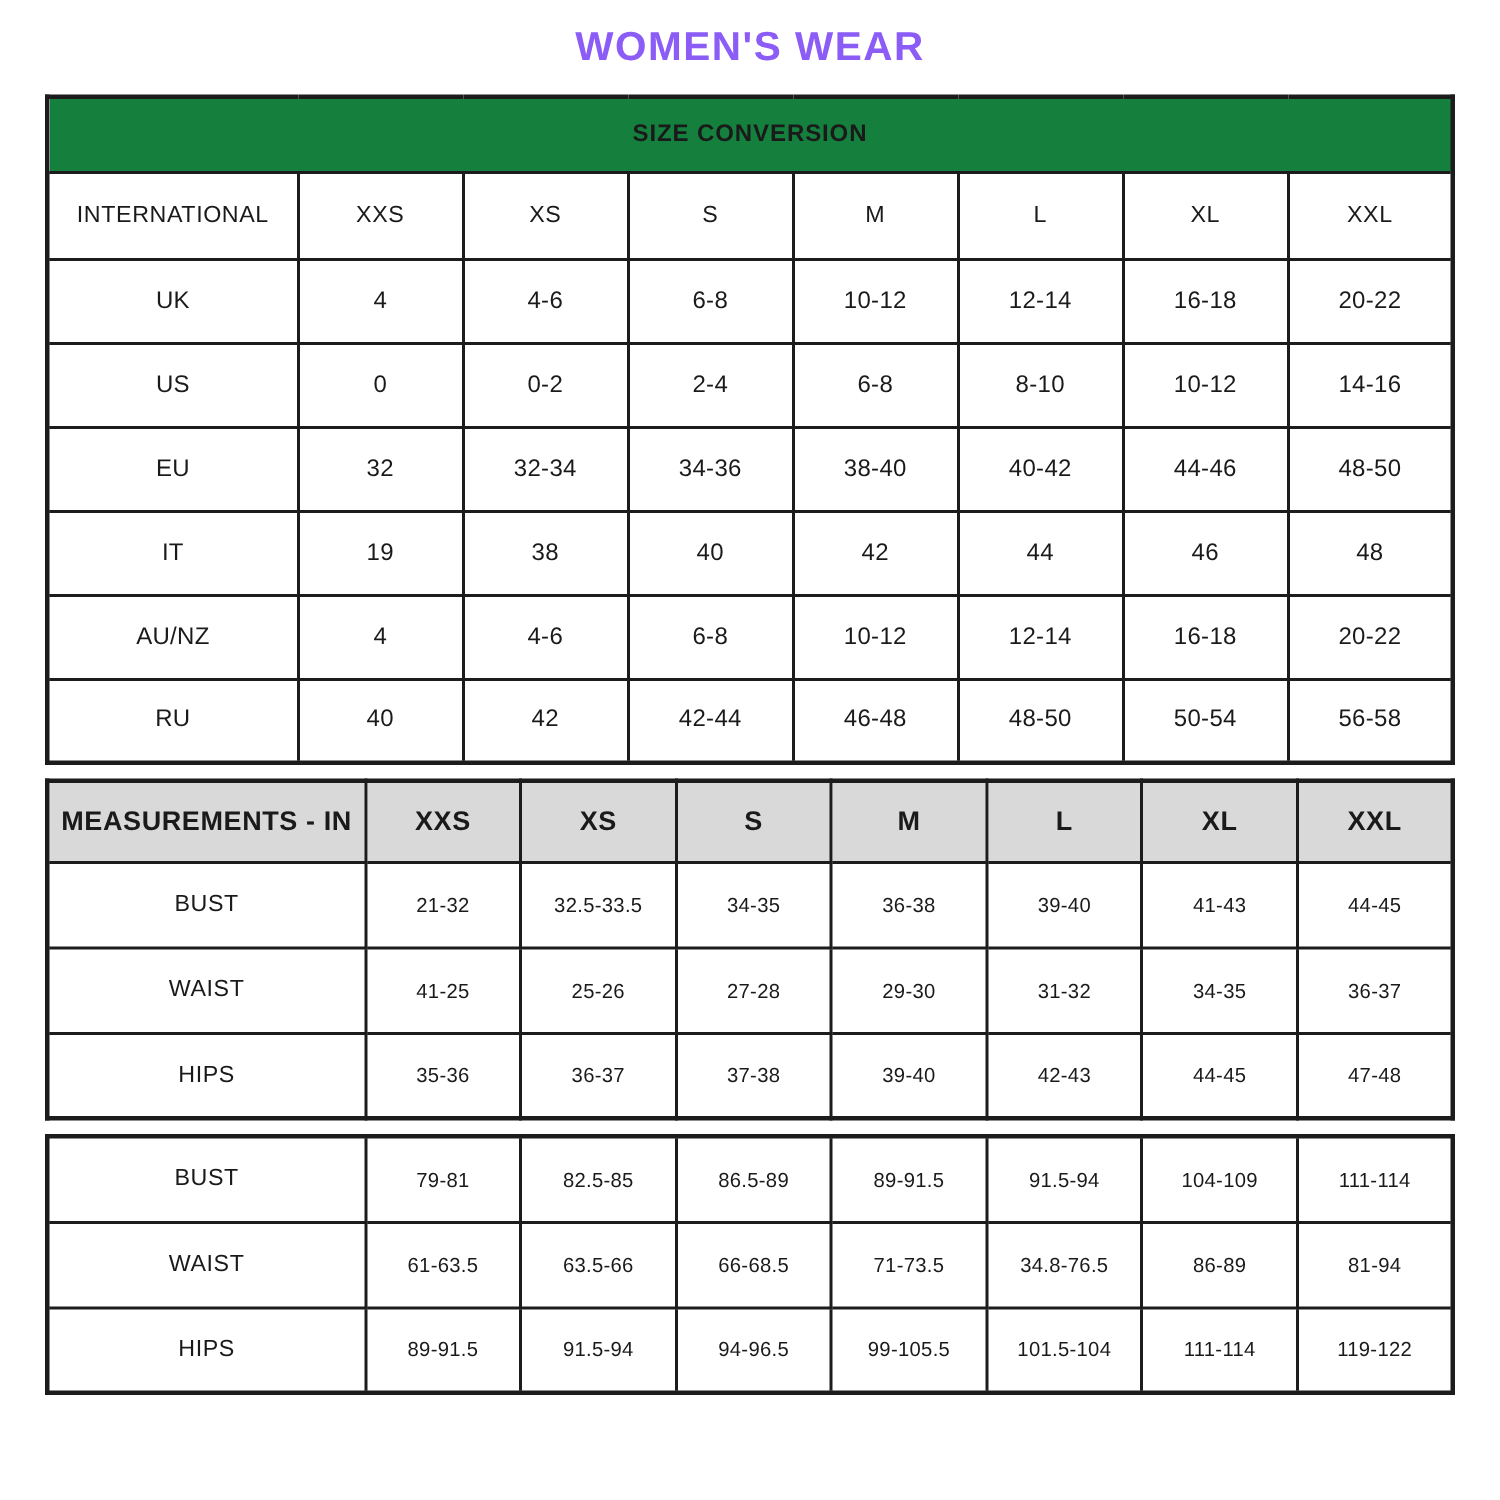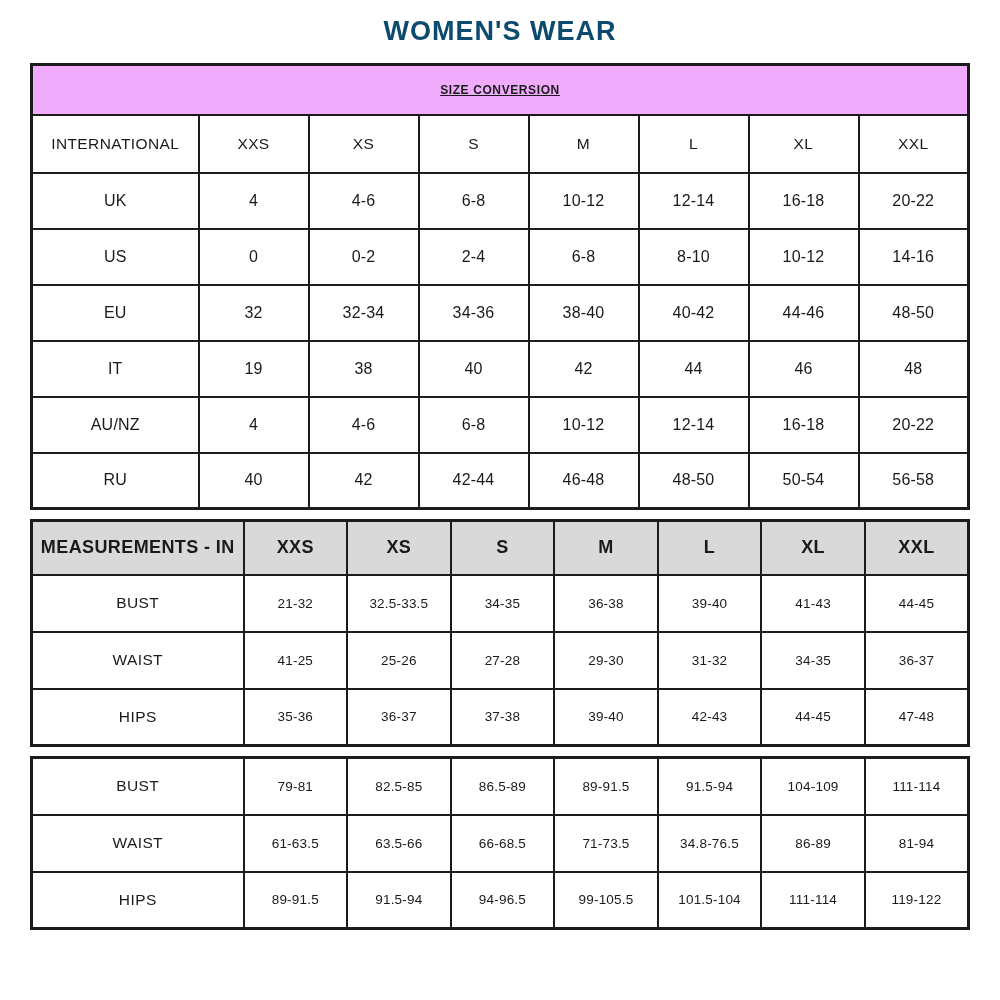--- a/index.html
+++ b/index.html
@@ -12,44 +12,43 @@
     font-family: "Liberation Sans", sans-serif;
     color: #1a1a1a;
     background: #ffffff;
   }
   .page-title {
     text-align: center;
     font-size: 27px;
     font-weight: 700;
     letter-spacing: 1px;
     margin: 4px 0 16px 0;
-    color: #0c4a6e;
+    color: #8b5cf6;
   }
   table {
     width: 100%;
     border-collapse: collapse;
     table-layout: fixed;
     border: 3px solid #1c1c1c;
     margin-bottom: 9px;
   }
   th, td {
     border: 2px solid #1c1c1c;
     text-align: center;
     vertical-align: middle;
     padding: 2px 4px;
     overflow: hidden;
   }
   
   table.t-conversion .table-title-cell {
-    background: #f0abfc;
+    background: #15803d;
     height: 50px;
-    font-size: 12px;
+    font-size: 16px;
     font-weight: 700;
     letter-spacing: 0.6px;
-    text-decoration: underline;
   }
   table.t-conversion .cols-row th {
     background: #ffffff;
     height: 58px;
     font-size: 15.5px;
     font-weight: 500;
     letter-spacing: 0.4px;
   }
   table.t-conversion .data-row th,
   table.t-conversion .data-row td {

